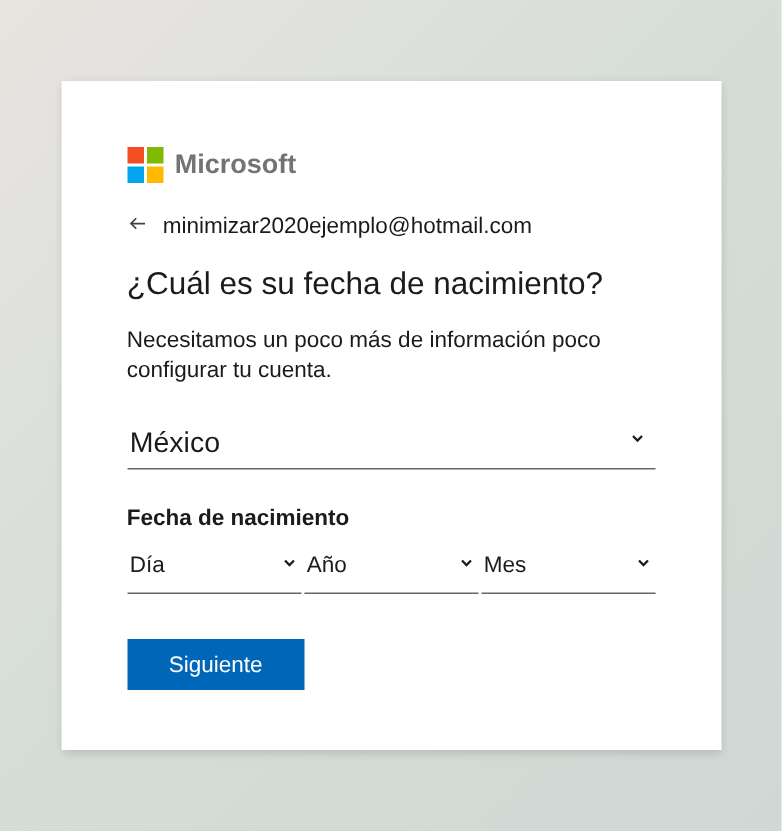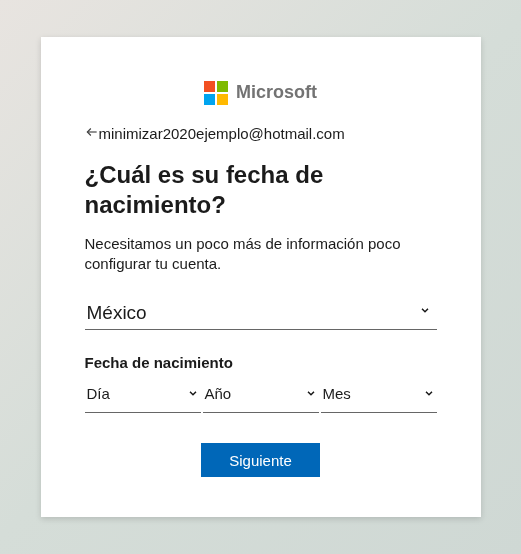--- a/index.html
+++ b/index.html
@@ -17,49 +17,48 @@
       width: 440px;
       background: #fff;
       padding: 44px 44px 40px 44px;
       box-shadow: 0 2px 6px rgba(0,0,0,0.15);
     }
     .logo-row {
       display: flex;
       align-items: center;
       gap: 4px;
       margin-bottom: 20px;
-      justify-content: center;
     }
     .ms-logo {
       display: grid;
       grid-template-columns: 11px 11px;
       grid-template-rows: 11px 11px;
       gap: 2px;
       margin-right: 4px;
     }
     .ms-logo span { display: block; width: 11px; height: 11px; }
     .sq-r { background: #f25022; }
     .sq-g { background: #7fba00; }
     .sq-b { background: #00a4ef; }
     .sq-y { background: #ffb900; }
     .logo-text { font-size: 18px; color: #737373; font-weight: 600; }
     .identity-row {
       display: flex;
       align-items: center;
-      gap: 0;
+      gap: 10px;
       margin-bottom: 18px;
     }
     .back-arrow {
       font-size: 14px;
       color: #404040;
       cursor: pointer;
       line-height: 1;
     }
     .identity { font-size: 15px; color: #1b1b1b; }
-    .title { font-size: 24px; font-weight: 700; line-height: 1.25; margin-bottom: 14px; }
+    .title { font-size: 21px; font-weight: 400; line-height: 1.25; margin-bottom: 14px; }
     .subtitle { font-size: 15px; color: #1b1b1b; line-height: 1.35; margin-bottom: 22px; }
     .field-label { font-size: 15px; font-weight: 600; margin-bottom: 8px; }
     .select-wrap { position: relative; margin-bottom: 24px; }
     .select-control {
       width: 100%;
       border: none;
       border-bottom: 1px solid #666;
       background: transparent;
       font-size: 19px;
       padding: 6px 28px 6px 2px;
@@ -82,21 +81,21 @@
       border: none;
       border-bottom: 1px solid #666;
       background: transparent;
       font-size: 15px;
       padding: 6px 22px 6px 2px;
       height: 34px;
       cursor: pointer;
       color: #1b1b1b;
     }
     .dob-col .chev { right: 2px; }
-    .btn-row { display: flex; justify-content: center; }
+    .btn-row { display: flex; justify-content: flex-start; }
     .primary-btn {
       background: #0067b8;
       color: #fff;
       border: none;
       font-size: 15px;
       padding: 8px 28px;
       min-width: 110px;
       height: 34px;
       cursor: pointer;
     }

